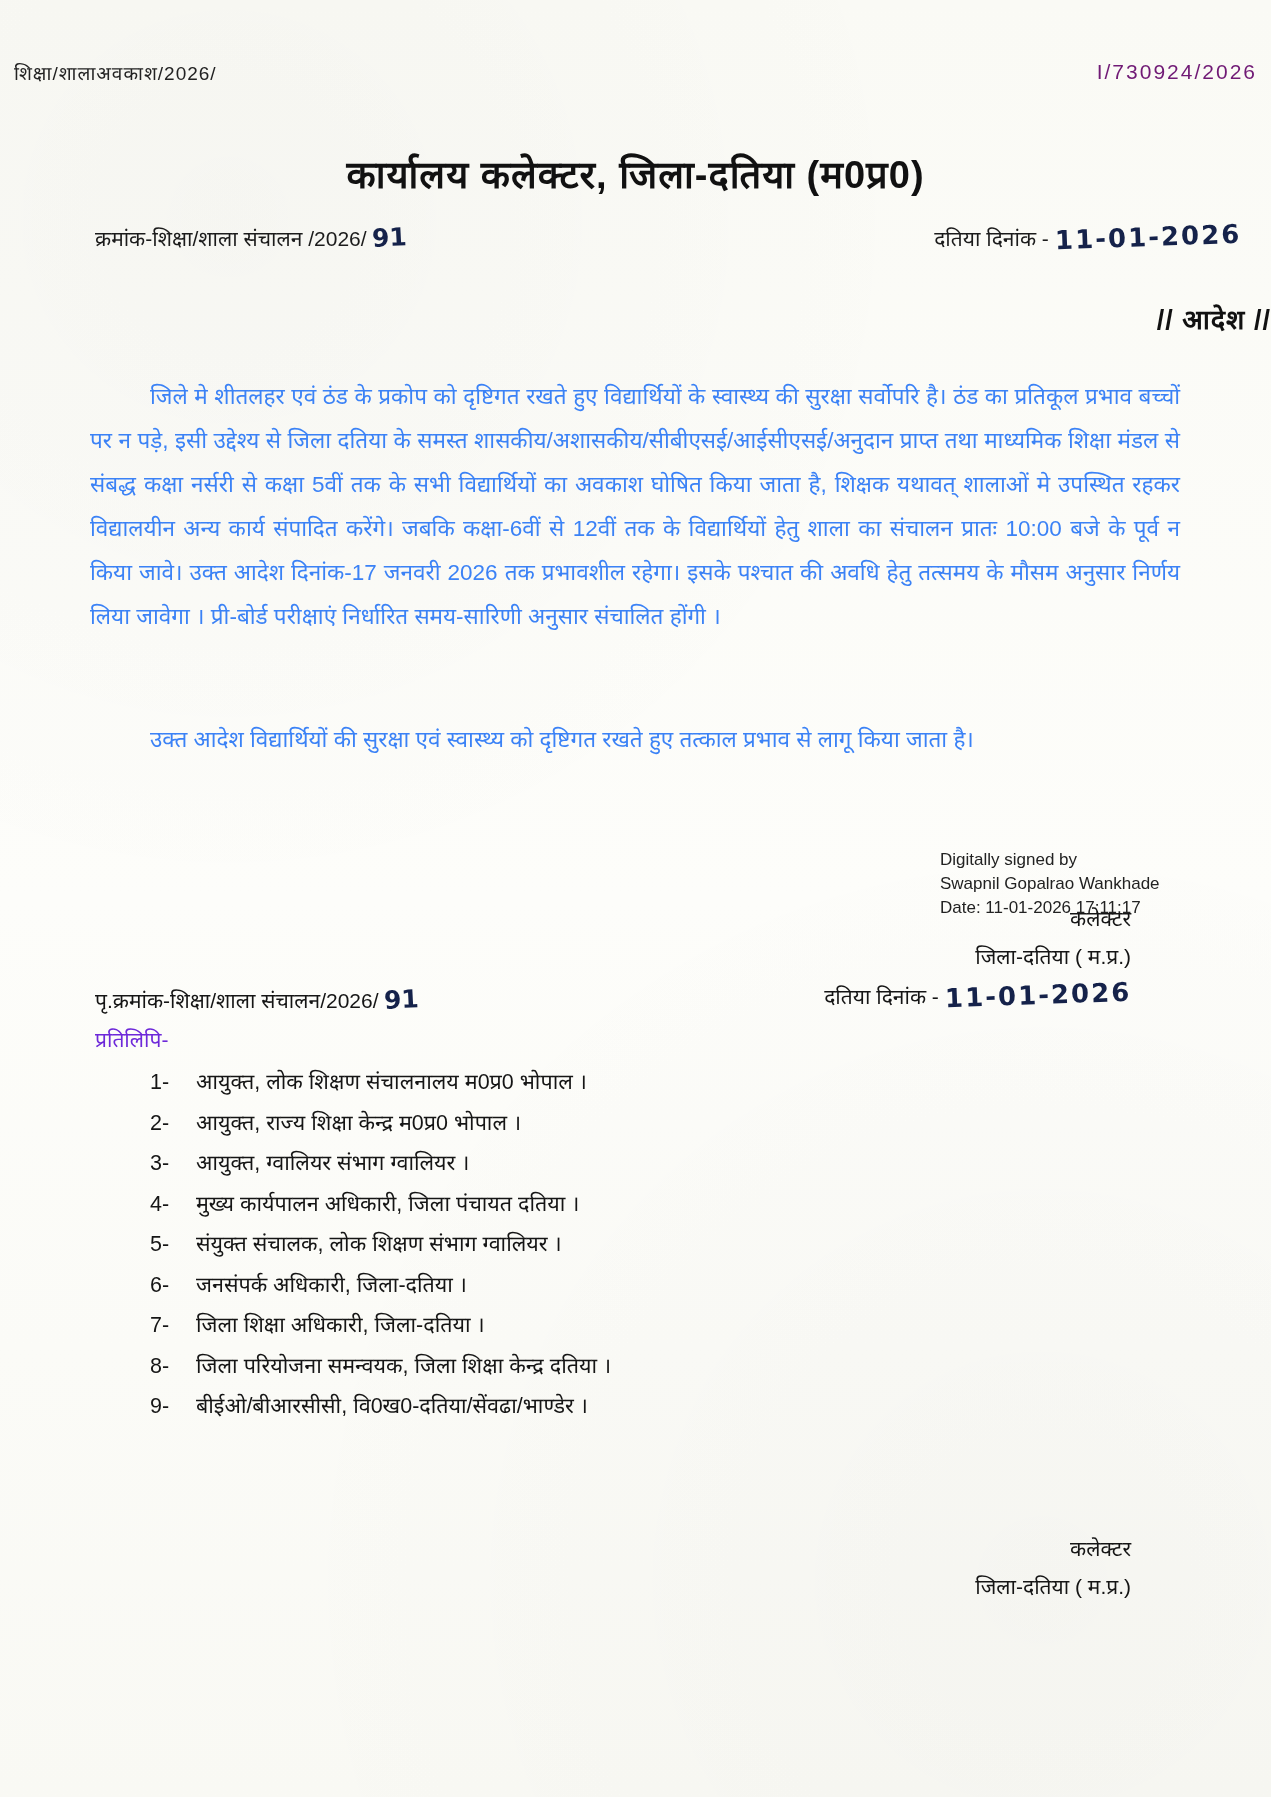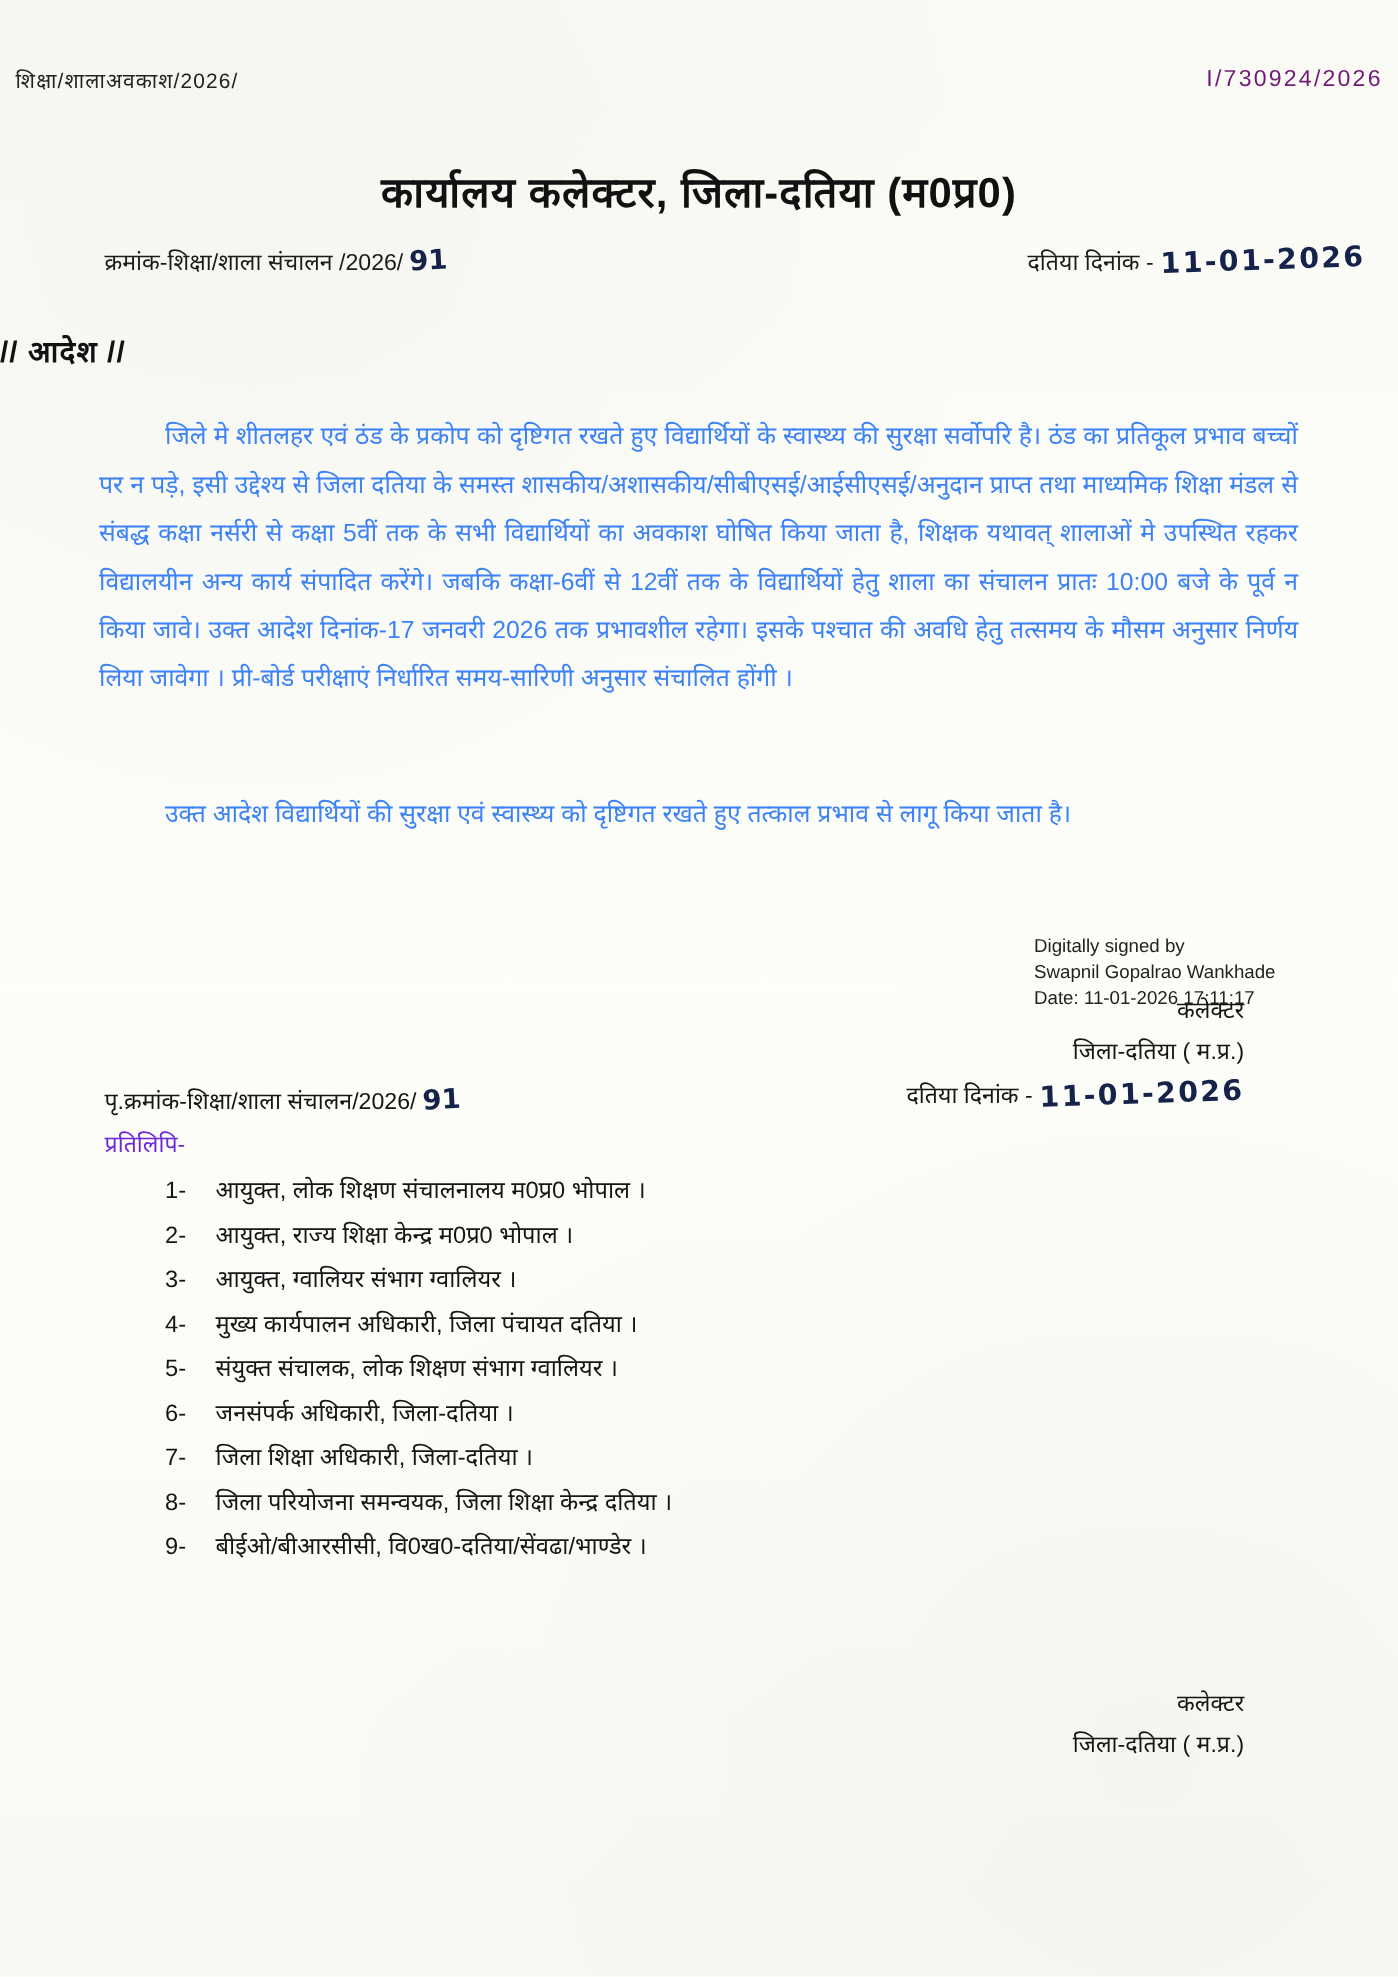--- a/index.html
+++ b/index.html
@@ -100,21 +100,21 @@
     color: #15224a;
     display: inline-block;
     transform: rotate(-3deg);
   }
 
   .order-heading {
     position: absolute;
     top: 300px;
     left: 0;
     width: 100%;
-    text-align: left;
+    text-align: right;
     font-size: 27px;
     font-weight: bold;
     letter-spacing: 1px;
     color: #111;
   }
 
   .body-para {
     position: absolute;
     left: 90px;
     width: 1090px;

